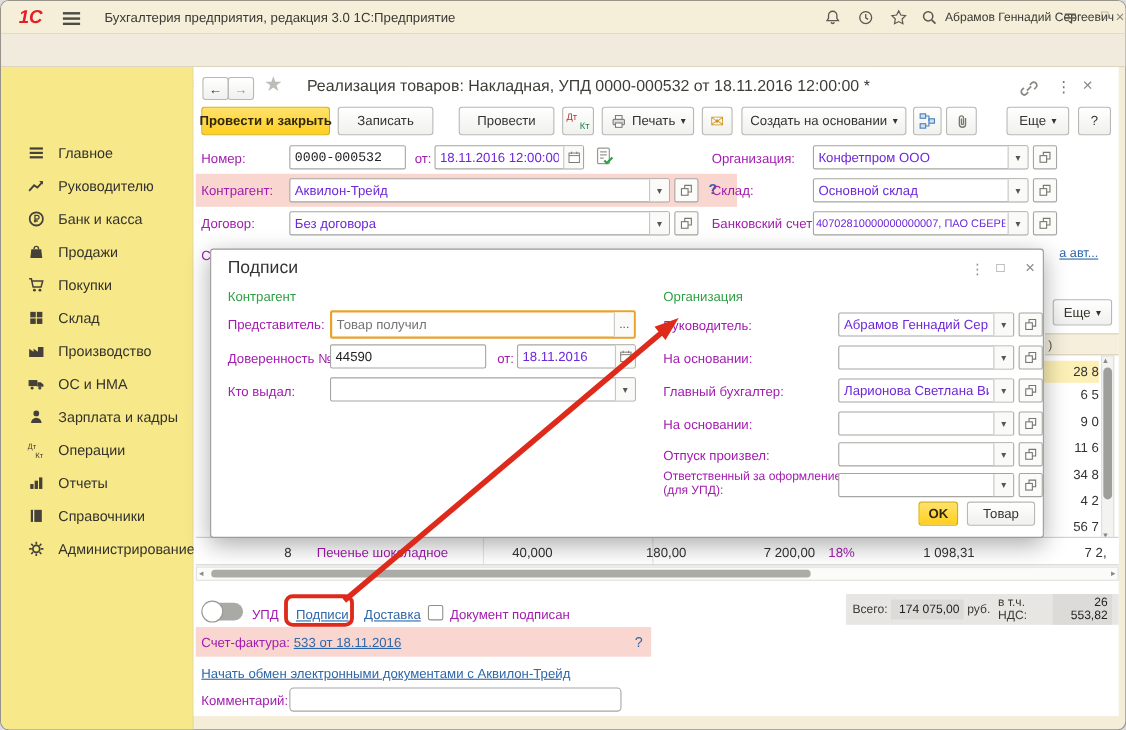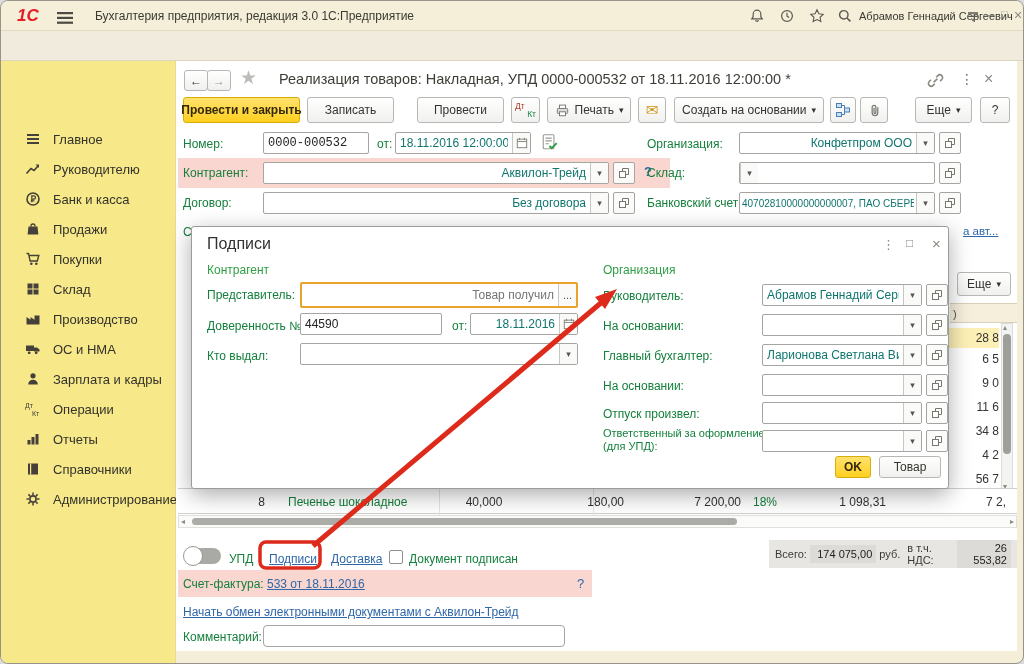--- a/index.html
+++ b/index.html
@@ -1,32 +1,32 @@
 <!DOCTYPE html>
 <html><head>
 <meta charset="utf-8">
 <style>
   * { box-sizing: border-box; margin: 0; padding: 0; }
   html,body { width:1024px; height:664px; }
   body { font-family:"Liberation Sans","DejaVu Sans",sans-serif; background:#dcdcdc; }
   .window { position:absolute; left:0; top:0; width:1024px; height:664px;
             background:#f4edd8; border:1px solid #97938a; border-radius:8px; overflow:hidden; }
   .abs { position:absolute; }
-  .L { position:absolute; font-size:12px; color:#15803d; white-space:nowrap; }
+  .L { position:absolute; font-size:12px; color:#a21caf; white-space:nowrap; }
   .small { font-size:11px; }
   .num { position:absolute; text-align:right; font-size:12px; color:#333; white-space:nowrap; }
   .link { position:absolute; font-size:12px; color:#2f67a8; text-decoration:underline; white-space:nowrap; cursor:pointer; }
   .btn { position:absolute; display:flex; align-items:center; justify-content:center; gap:5px;
          background:linear-gradient(#ffffff,#f0f0ee); border:1px solid #b7b7b3; border-radius:3px;
          font-size:12px; color:#34342f; cursor:pointer; white-space:nowrap; }
   .ybtn { background:linear-gradient(#ffe26d,#ffcf1f); border:1px solid #d8ad07; font-weight:bold; color:#33290a; }
   .fld { position:absolute; border:1px solid #a5a5a1; border-radius:2px; background:#fff;
          font-size:12px; padding:0 4px; color:#222; font-family:inherit; height:22px; }
   .combo { position:absolute; display:flex; align-items:stretch; border:1px solid #a5a5a1; border-radius:2px; background:#fff; height:22px; }
-  .combo input { border:0; flex:1; min-width:0; font-size:12px; padding:0 4px; color:#0f766e; background:transparent; font-family:inherit;text-align:right; }
+  .combo input { border:0; flex:1; min-width:0; font-size:12px; padding:0 4px; color:#6d28d9; background:transparent; font-family:inherit; }
   .combo .seg { width:18px; border-left:1px solid #c6c6c2; display:flex; align-items:center; justify-content:center;
                 font-size:9px; color:#555; background:#fafaf8; cursor:pointer; flex:none; }
   .sqbtn { position:absolute; width:22px; height:22px; border:1px solid #a5a5a1; border-radius:2px; background:#fbfbf9;
            display:flex; align-items:center; justify-content:center; cursor:pointer; }
   .pink { position:absolute; background:#f9d6cf; }
   .greenhdr { position:absolute; font-size:12px; color:#2f9e45; white-space:nowrap; }
   .tbar-ic { position:absolute; width:20px; height:18px; display:flex; align-items:center; justify-content:center; cursor:pointer; }
   .side-item { position:absolute; left:0; width:175px; height:30px; display:flex; align-items:center; cursor:pointer; }
   .side-item svg { position:absolute; left:24px; }
   .side-item .sl { position:absolute; left:52px; font-size:13px; color:#33322c; white-space:nowrap; }
@@ -329,20 +329,21 @@
   </div>
   <div class="sqbtn" style="left:612px;top:161px;">
       <svg width="12" height="12" viewBox="0 0 12 12">
         <rect x="1.5" y="4.5" width="6" height="6" fill="#fff" stroke="#77776f"></rect>
         <path d="M4.5 4.5v-3h6v6h-3" fill="none" stroke="#77776f"></path>
       </svg>
     </div>
   <div class="abs" style="left:643px;top:163px;color:#2f67a8;font-size:13px;font-weight:bold;cursor:pointer;">?</div>
   <div class="L" style="left:646px;top:165px;">Склад:</div>
   <div class="combo" style="left:738px;top:161px;width:196px;">
+    <input value="Основной склад" style="">
     <span class="seg">▾</span>
   </div>
   <div class="sqbtn" style="left:938px;top:161px;">
       <svg width="12" height="12" viewBox="0 0 12 12">
         <rect x="1.5" y="4.5" width="6" height="6" fill="#fff" stroke="#77776f"></rect>
         <path d="M4.5 4.5v-3h6v6h-3" fill="none" stroke="#77776f"></path>
       </svg>
     </div>
 
   <div class="L" style="left:182px;top:195px;">Договор:</div>

